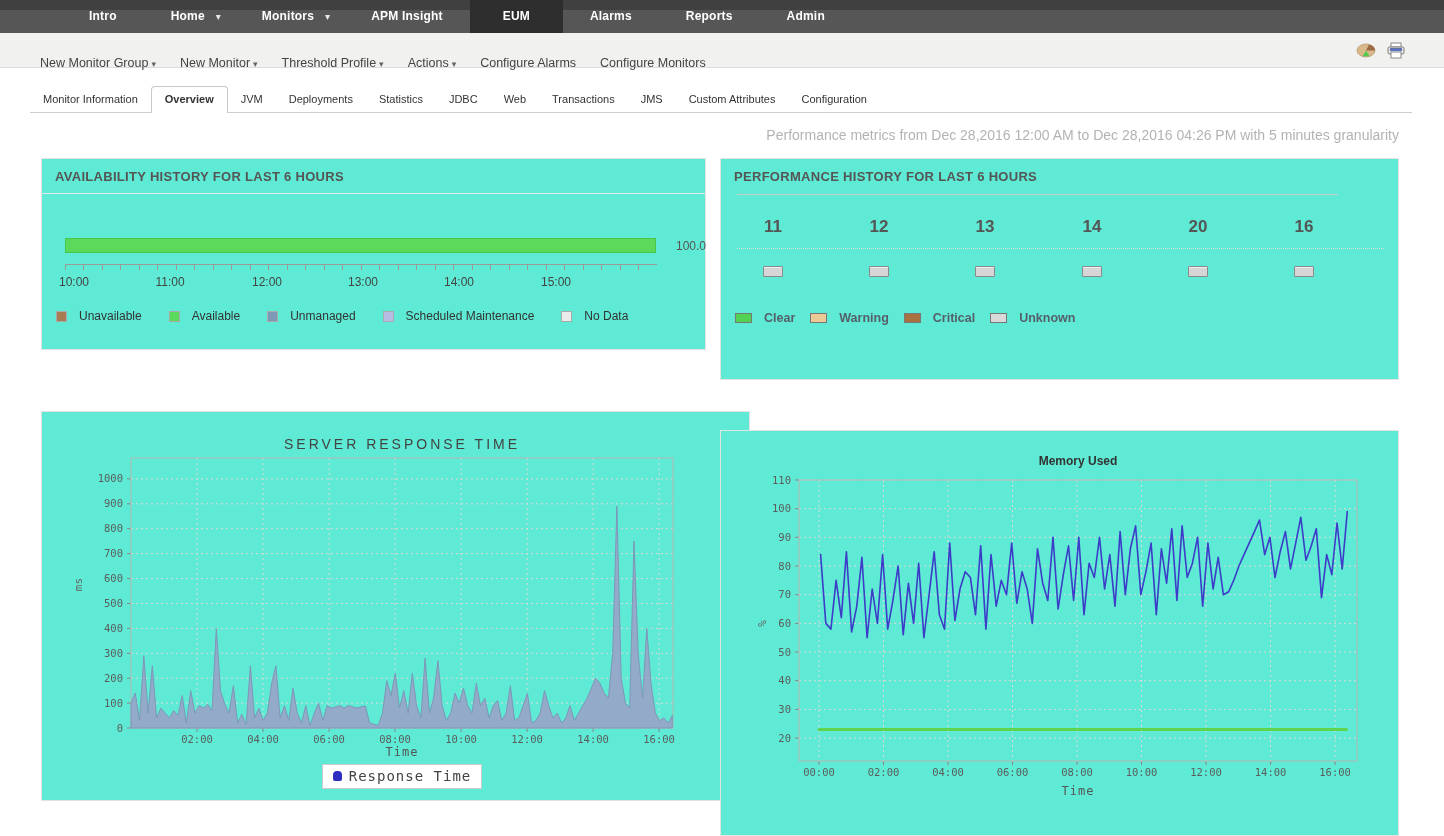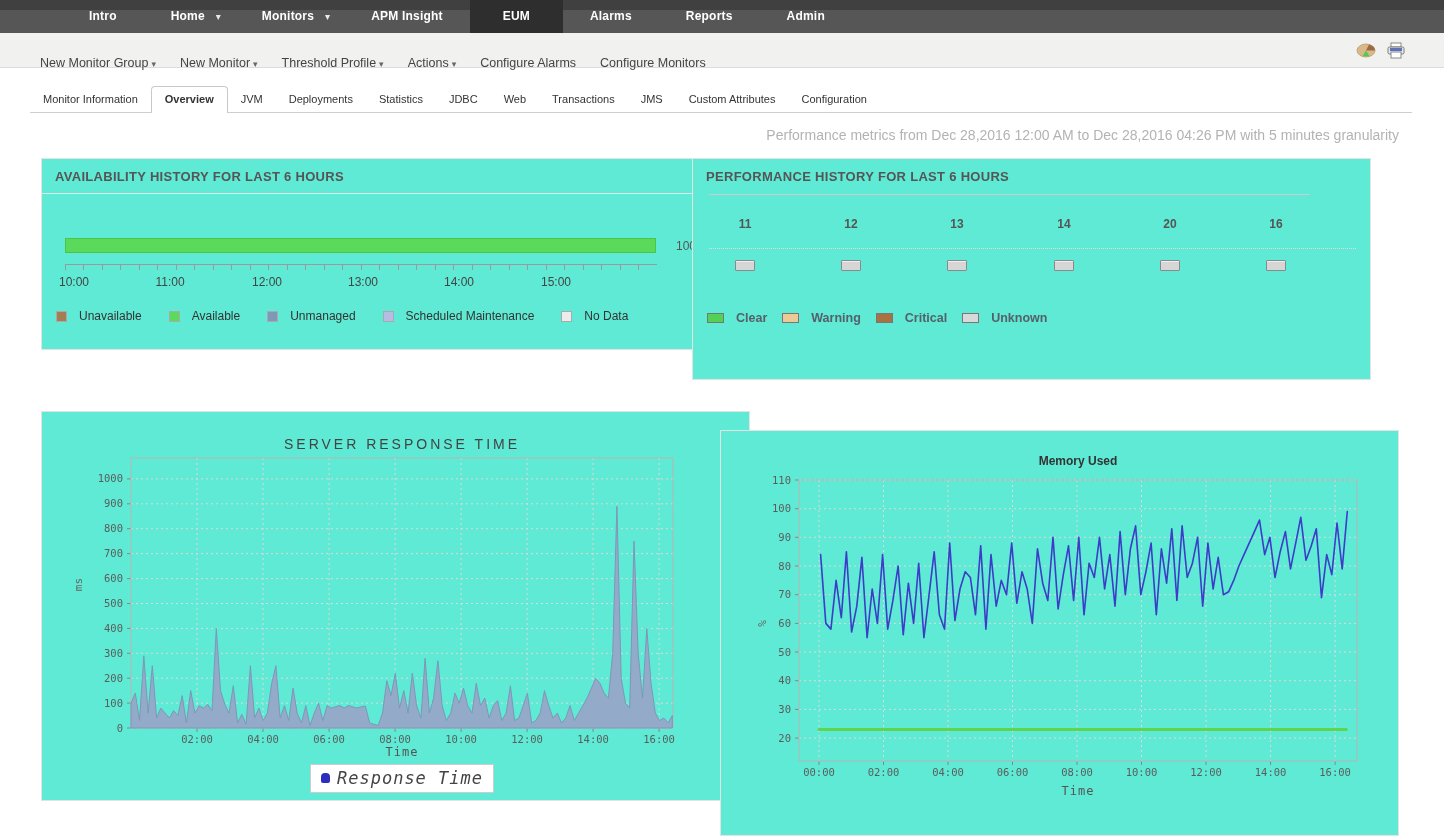--- a/index.html
+++ b/index.html
@@ -36,21 +36,21 @@
 
   .metrics-note { position:absolute; right:45px; top:127px; font-size:14px; color:#b3b3b3; }
 
   
   .panel { position:absolute; background:#5eead4; border:1px solid #e3e3e3; }
   .panel-header { height:35px; line-height:35px; padding-left:13px;
                   font-size:13px; font-weight:bold; color:#555; letter-spacing:.3px; }
   .panel-header.underlined { border-bottom:1px solid #e6e6e6; }
 
   #availability-panel { left:41px; top:158px; width:665px; height:192px; }
-  #performance-panel  { left:692px; top:158px; width:679px; height:222px; }
+  #performance-panel  { left:720px; top:158px; width:679px; height:222px; }
   #response-panel     { left:41px; top:411px; width:709px; height:390px; }
   #memory-panel       { left:720px; top:430px; width:679px; height:406px; }
 
   
   .avail-bar { position:absolute; left:23px; top:79px; width:591px; height:15px;
                background:#5bd95b; border:1px solid #49c549; }
   .avail-value { position:absolute; left:620px; top:80px; width:44px;
                  font-size:12px; color:#555; text-align:right; }
   .avail-axis { position:absolute; left:23px; top:105px; width:592px; height:6px;
                 border-top:1px solid #9a9a9a;
@@ -59,21 +59,21 @@
                   font-size:12px; color:#444; }
   .legend-row { position:absolute; left:14px; display:flex; align-items:center; }
   #availability-panel .legend-row { top:150px; gap:27px; }
   .lg-item { display:flex; align-items:center; gap:12px; font-size:12px; color:#333; }
   .lg-chip { width:11px; height:11px; border:1px solid #aaa; }
 
   
   .perf-divider { position:absolute; left:16px; top:35px; width:601px; border-top:1px solid #ccc; }
   .perf-dotted  { position:absolute; left:16px; top:89px; width:647px; border-top:1px dotted #ddd; }
   .perf-col { position:absolute; top:58px; width:40px; text-align:center; }
-  .perf-hour { font-size:12px; font-weight:bold; color:#555; }
+  .perf-hour { font-size:17px; font-weight:bold; color:#555; }
   .perf-box { width:20px; height:11px; margin:29px auto 0; background:#d6d6d6;
               border:1px solid #8a8a8a; border-radius:1px;
               box-shadow:inset 0 1px 0 #efefef; }
   #performance-panel .legend-row { top:152px; gap:15px; }
   #performance-panel .lg-item { font-weight:bold; color:#56606b; font-size:12.5px; }
   #performance-panel .lg-chip { width:17px; height:10px; border:1px solid #777; }
 
   
   .chart-title-serif { position:absolute; left:89px; width:542px; top:24px; text-align:center;
         font-size:14px; letter-spacing:3px; color:#444; font-family:"Liberation Sans",sans-serif; }
@@ -87,22 +87,22 @@
   .grid { stroke:#dadada; stroke-dasharray:2 3; }
   .plotborder { fill:none; stroke:#b5b5b5; }
   .tick { font-family:"DejaVu Sans Mono",monospace; font-size:10.5px; fill:#5c5c5c; }
   .ytick { text-anchor:end; }
   .xtick { text-anchor:middle; }
 
   .rt-legend { position:absolute; left:89px; width:542px; top:352px; display:flex; justify-content:center; }
   .rt-legend-box { border:1px solid #ccc; background:#fff; padding:3px 10px 4px;
                    display:flex; align-items:center; gap:7px; }
   .rt-marker { width:9px; height:10px; background:#2d2dc0; border-radius:4px 4px 2px 2px; }
-  .rt-legend-label { font-size:17px; color:#444; letter-spacing:1px;
-                     font-family:"DejaVu Sans Mono",monospace;font-style:italic; }
+  .rt-legend-label { font-size:14px; color:#444; letter-spacing:1px;
+                     font-family:"DejaVu Sans Mono",monospace; }
 </style>
 </head>
 <body>
 
 <div class="navbar">
   <div class="nav-spacer"></div>
   <div class="nav-item">Intro</div>
   <div class="nav-item">Home</div>
   <div class="nav-caret">▾</div>
   <div class="nav-item">Monitors</div>

